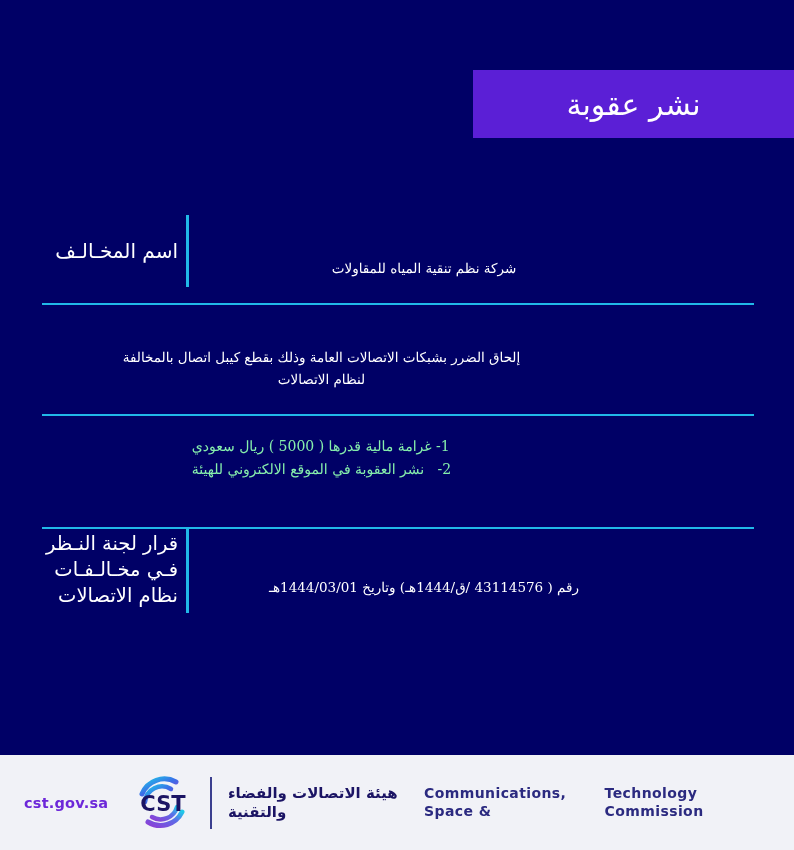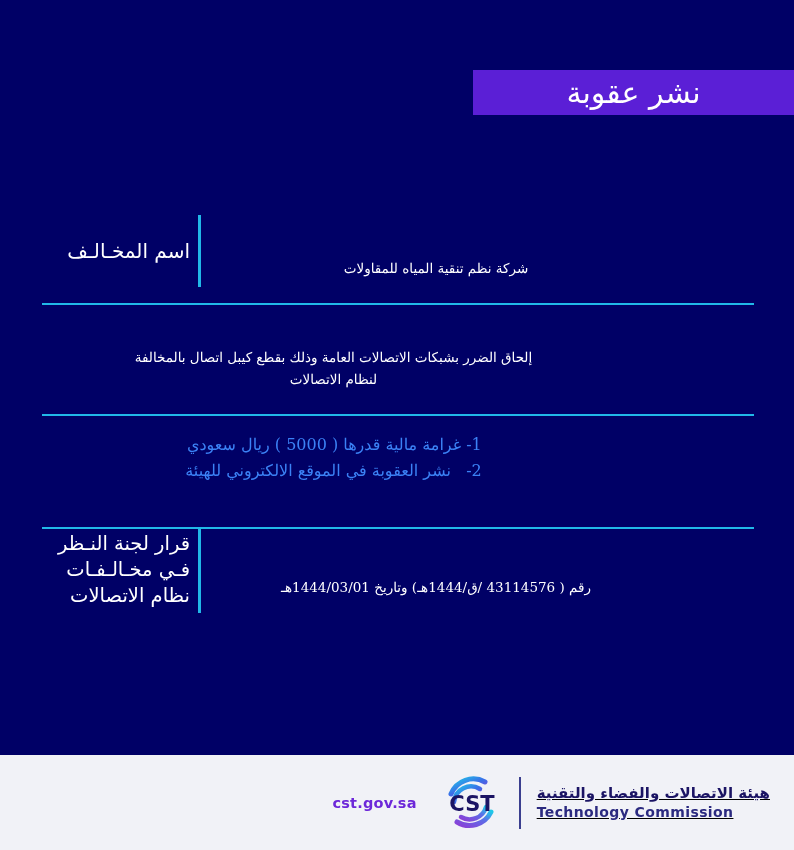--- a/index.html
+++ b/index.html
@@ -6,31 +6,31 @@
   body{
     width:794px;height:850px;
     background:#000066;
     font-family:"DejaVu Sans","Liberation Sans",sans-serif;
     overflow:hidden;position:relative;
   }
   .page{position:relative;width:794px;height:850px;background:#000066;overflow:hidden;}
 
   
   .banner{
-    position:absolute;left:473px;top:70px;width:321px;height:45px;
+    position:absolute;left:473px;top:70px;width:321px;height:68px;
     background:#5b1fd6;display:flex;align-items:center;justify-content:center;
   }
   .banner-title{
     color:#ffffff;font-size:30px;letter-spacing:0px;
     font-family:"DejaVu Sans","Liberation Sans",sans-serif;
     direction:rtl;white-space:nowrap;
   }
 
   
-  .rows{position:absolute;left:12px;top:205px;width:652px;}
+  .rows{position:absolute;left:0;top:205px;width:652px;}
   .row{
     position:relative;width:794px;box-sizing:border-box;
     display:flex;flex-direction:row-reverse;align-items:center;
   }
   .row-r1{height:92px;}
   .row-r2{height:108px;}
   .row-r3{height:105px;}
   .row-r4{height:120px;align-items:center;}
 
   .icon-cell{
@@ -60,21 +60,21 @@
     flex:1;display:flex;align-items:center;justify-content:center;
     padding:0 18px;box-sizing:border-box;
   }
   .value-txt{
     color:#ffffff;font-size:13.5px;line-height:1.6;direction:rtl;text-align:center;
     font-family:"DejaVu Serif","Liberation Serif",serif;
     margin-top:36px;
   }
   .value-txt .ln{display:block;}
   .value-list{
-    color:#3b82f6;font-size:16px;line-height:1.62;direction:rtl;text-align:right;
+    color:#86efac;font-size:14px;line-height:1.62;direction:rtl;text-align:left;
     font-family:"DejaVu Serif","Liberation Serif",serif;
   }
   .value-list .ln{display:block;white-space:pre;}
 
   
   .divider{
     position:absolute;left:42px;width:712px;height:2px;background:#21b8e8;
   }
   .div1{top:303px;}
   .div2{top:414px;}
@@ -82,21 +82,21 @@
 
   
   .footer{
     position:absolute;left:0;bottom:0;width:794px;height:95px;
     background:#f1f2f7;display:flex;align-items:center;
   }
   .footer-inner{display:flex;flex-direction:row;align-items:center;width:100%;padding:0 24px;box-sizing:border-box;}
   .logo-wrap{display:flex;flex-direction:row;align-items:center;direction:ltr;}
   .logo-mark{width:62px;height:62px;position:relative;}
   .logo-sep{width:2px;height:52px;background:#3b3f8f;margin:0 16px;}
-  .logo-text{display:flex;flex-direction:column;justify-content:center;text-decoration:underline;}
+  .logo-text{display:flex;flex-direction:row;justify-content:center;}
   .logo-ar{
     color:#1b1464;font-size:15px;font-weight:bold;direction:rtl;text-align:left;
     line-height:1.25;letter-spacing:0px;
   }
   .logo-en1,.logo-en2{
     color:#2b2a80;font-size:14px;font-weight:bold;direction:ltr;text-align:left;
     line-height:1.3;letter-spacing:0.4px;
   }
   .footer-url{
     margin-left:auto;color:#6d28d9;font-size:14.5px;font-weight:bold;
@@ -259,20 +259,21 @@
             <path d="M44 10 A24 24 0 0 0 10 22" stroke="url(#g1)" stroke-width="5" fill="none" stroke-linecap="round"></path>
             <path d="M39 17 A17 17 0 0 0 13 30" stroke="url(#g1)" stroke-width="4.5" fill="none" stroke-linecap="round"></path>
             <path d="M16 50 A24 24 0 0 0 50 40" stroke="url(#g2)" stroke-width="5" fill="none" stroke-linecap="round"></path>
             <path d="M20 45 A17 17 0 0 0 45 35" stroke="url(#g2)" stroke-width="4.5" fill="none" stroke-linecap="round"></path>
             <text x="31" y="39" font-family="DejaVu Sans, Liberation Sans, sans-serif" font-size="21" font-weight="bold" fill="#1b1464" text-anchor="middle">CST</text>
           </svg>
         </div>
         <div class="logo-sep"></div>
         <div class="logo-text">
           <div class="logo-ar">هيئة الاتصالات والفضاء والتقنية</div>
+          <div class="logo-en1">Communications, Space &amp;</div>
           <div class="logo-en2">Technology Commission</div>
         </div>
       </div>
       <div class="footer-url">cst.gov.sa</div>
     </div>
   </div>
 
 </div>
 
 </body></html>

